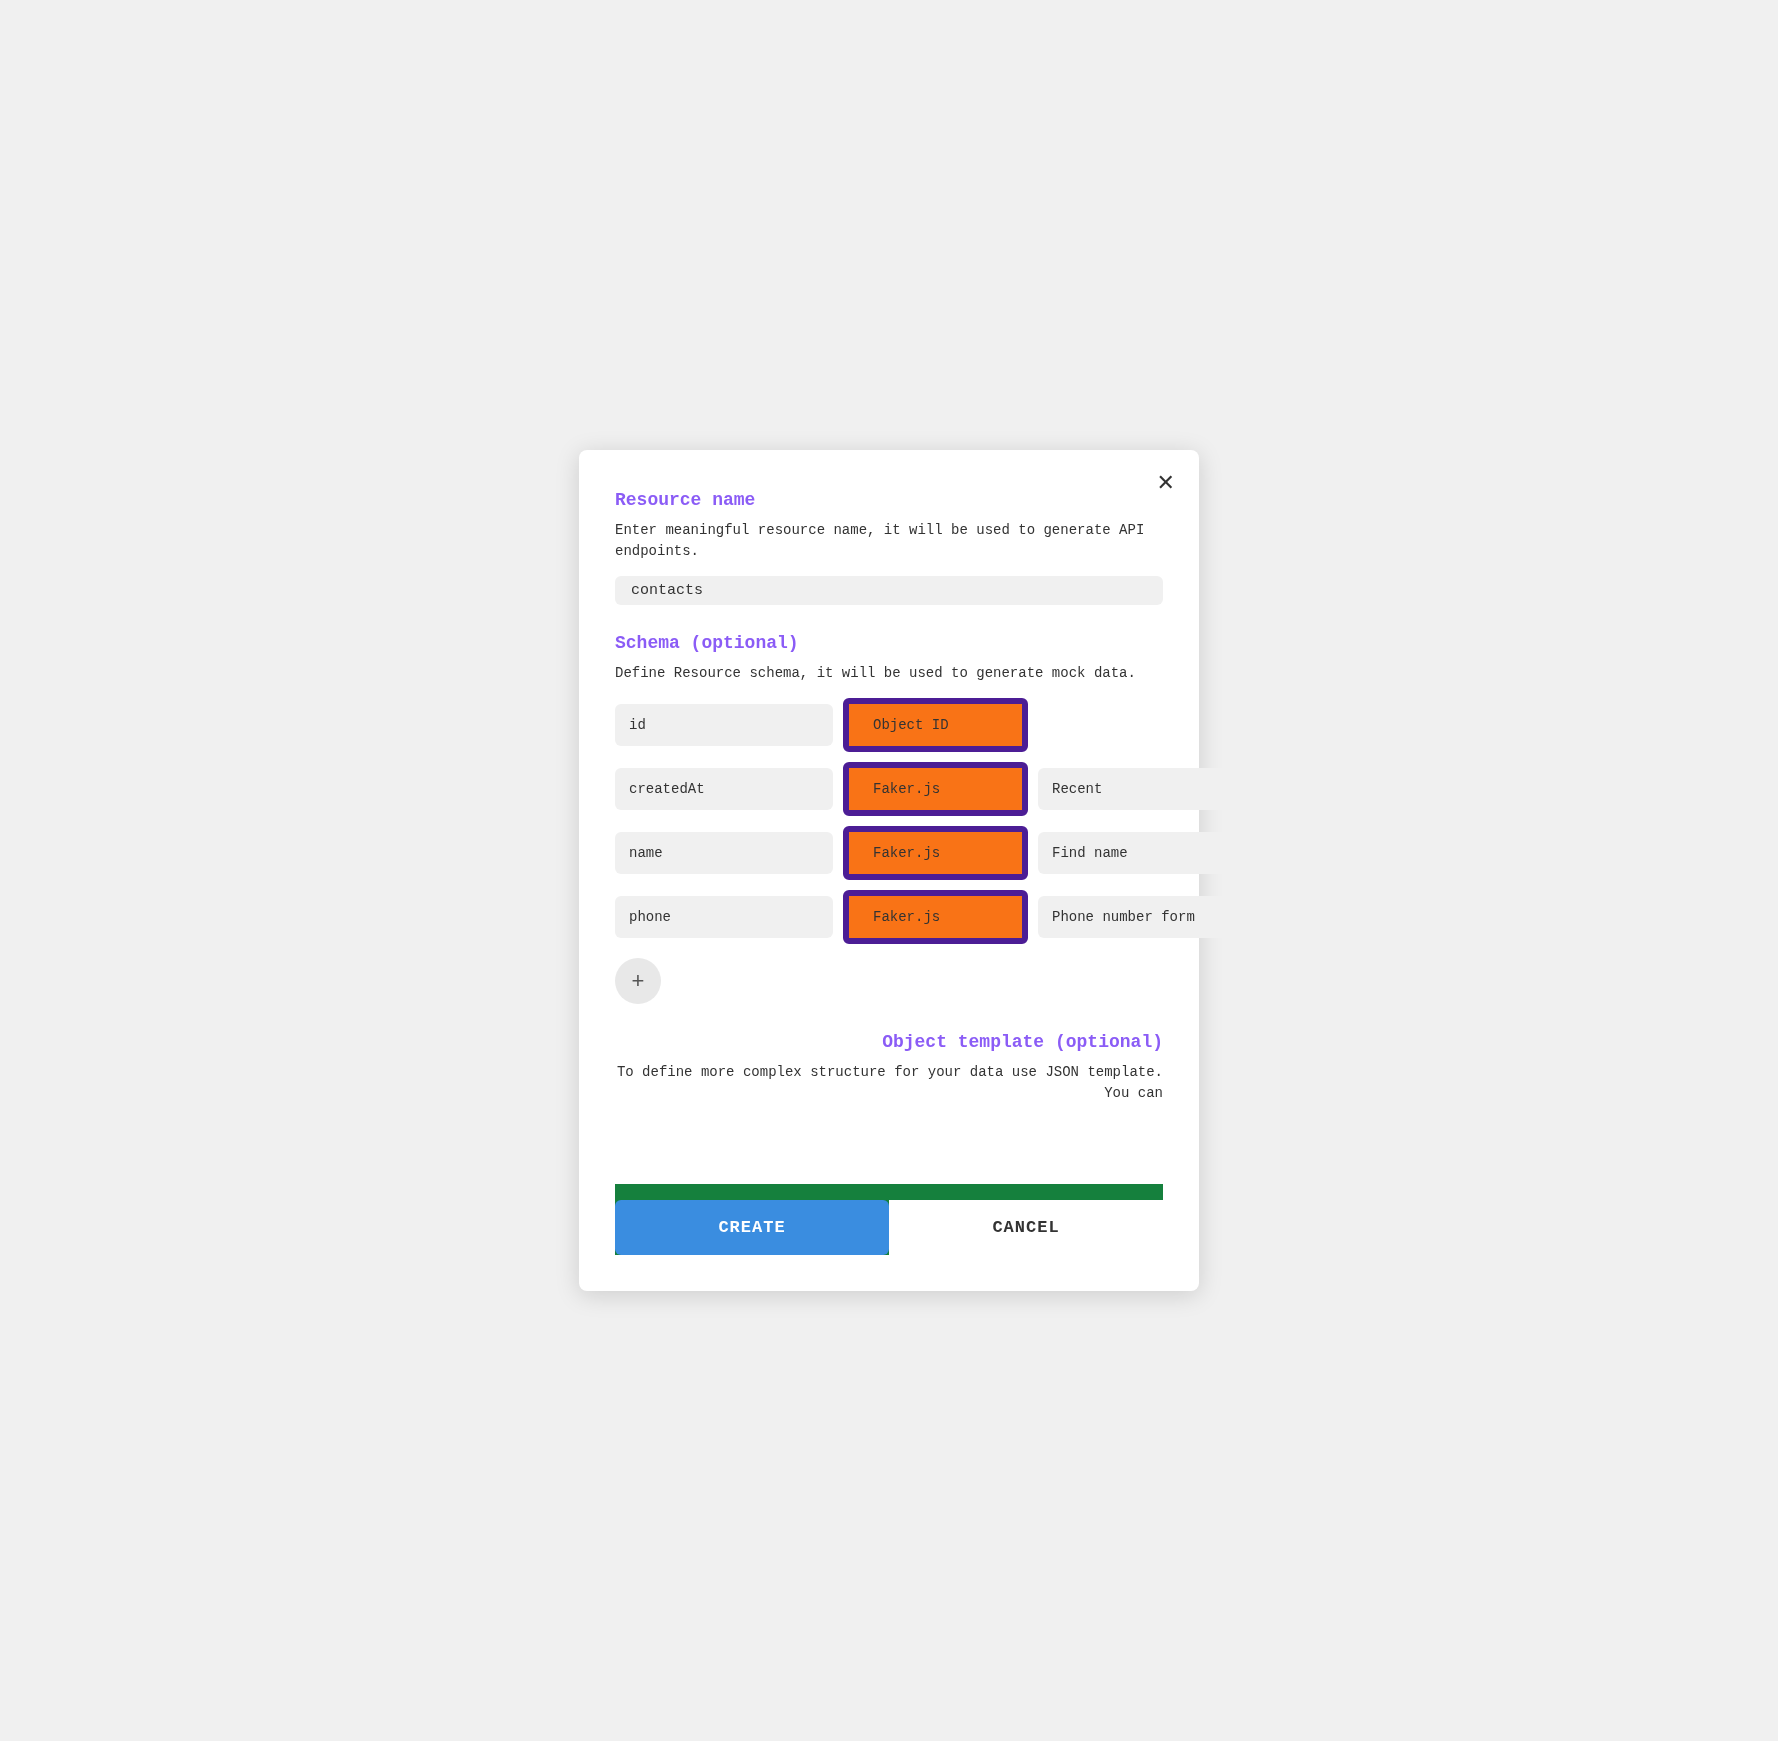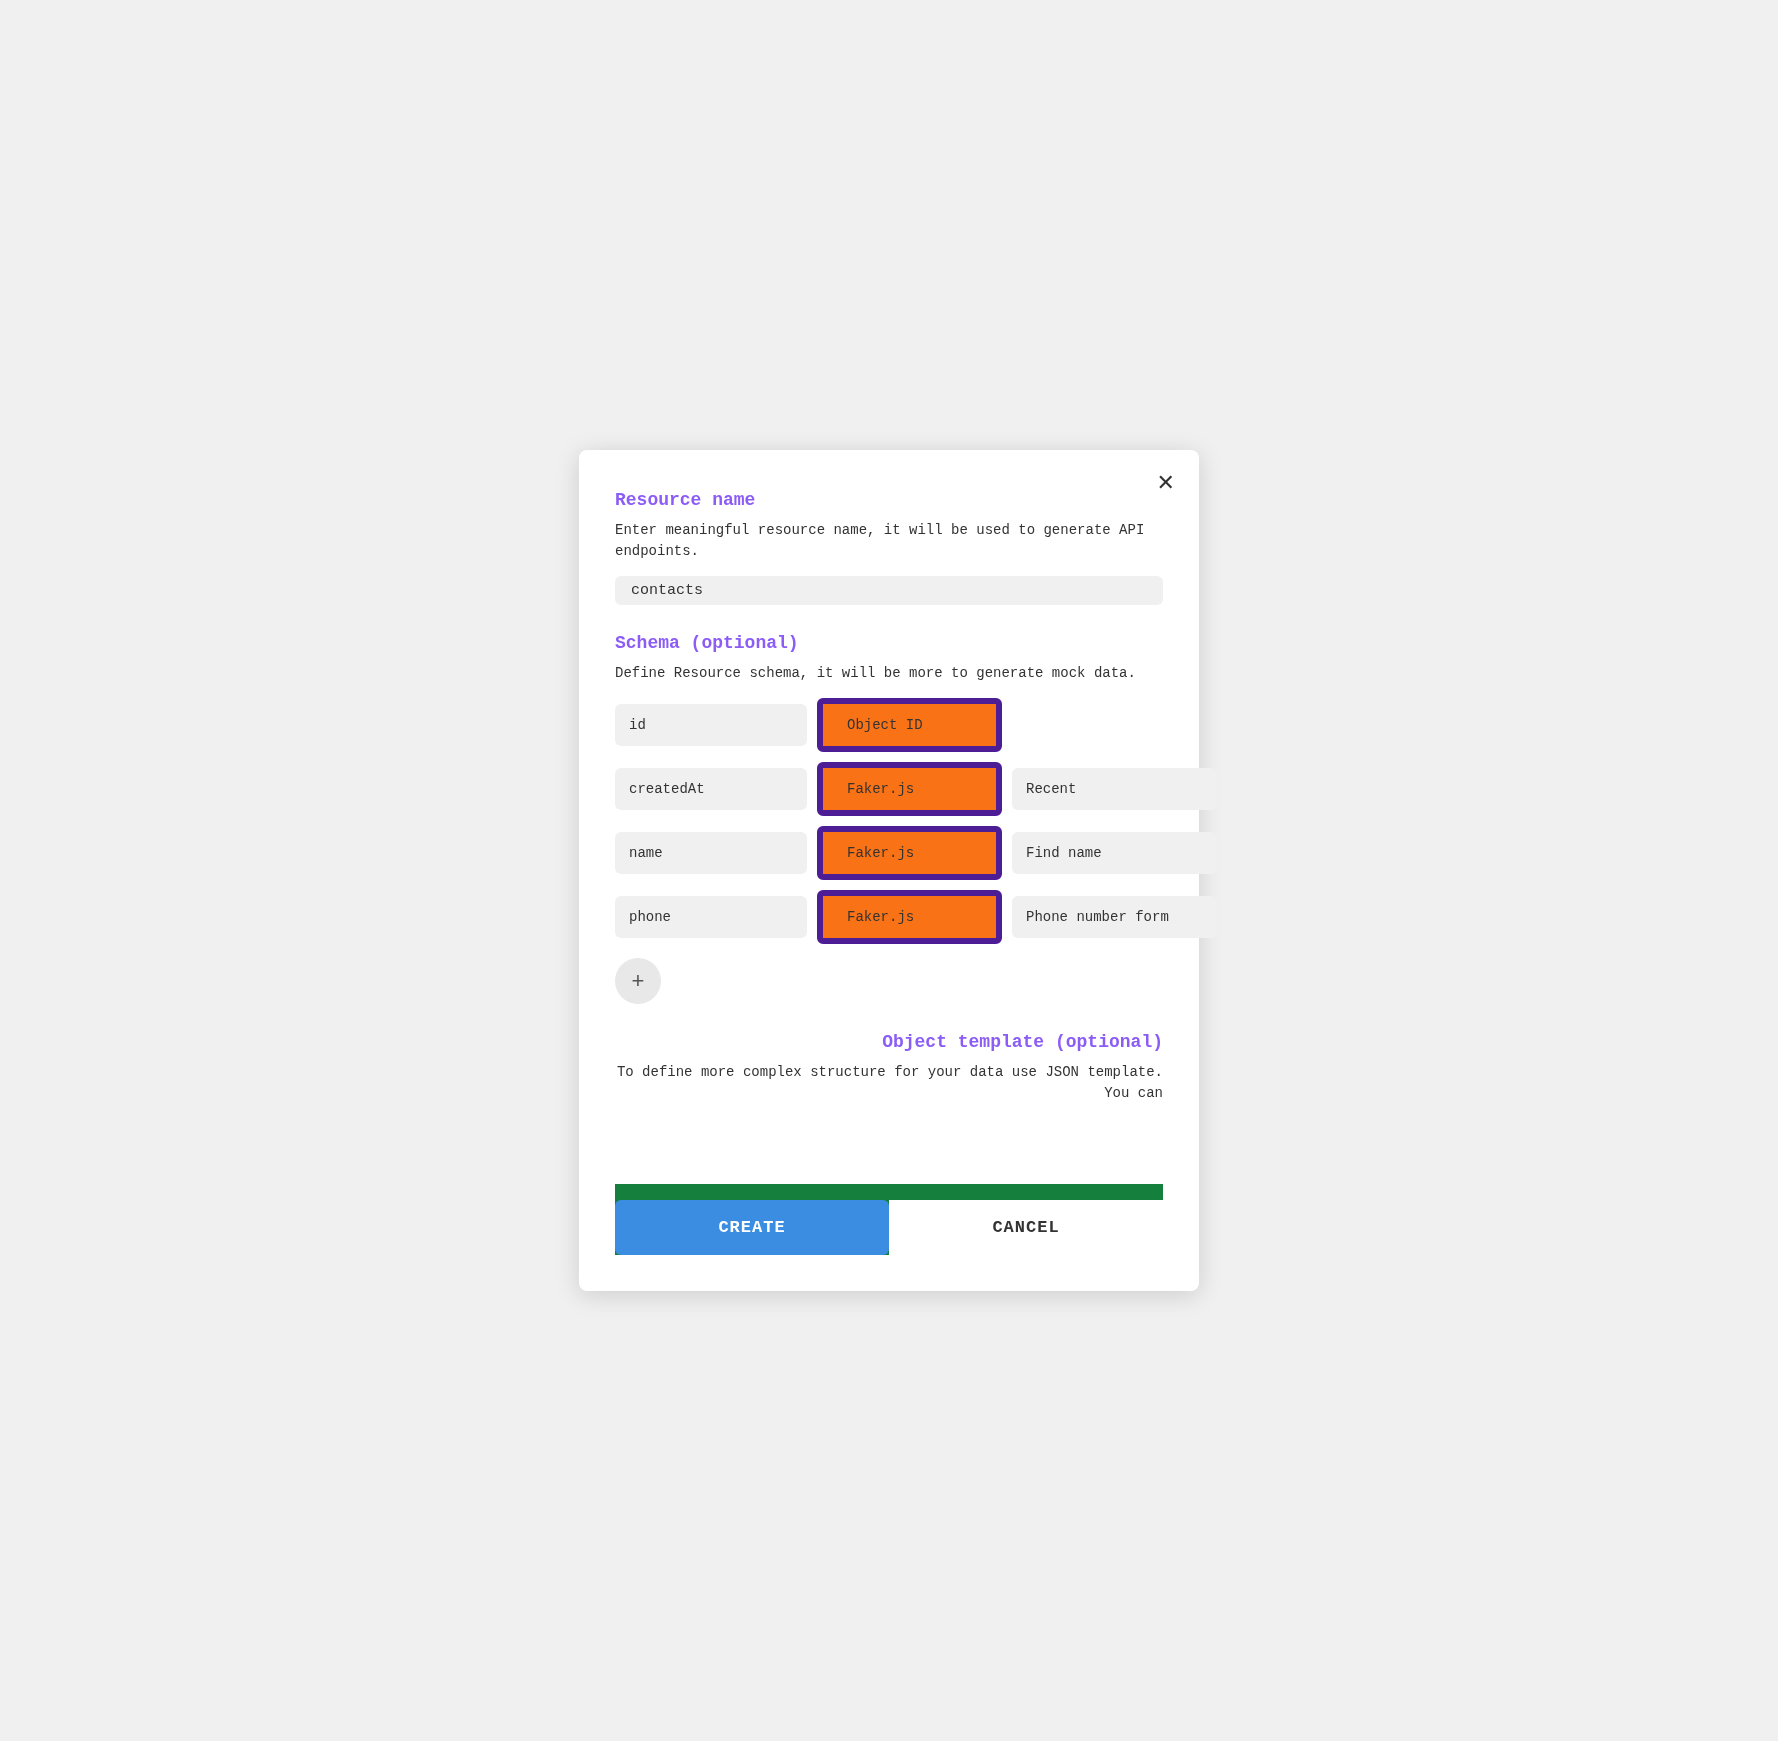--- a/index.html
+++ b/index.html
@@ -92,21 +92,21 @@
       font-family: 'Courier New', Courier, monospace;
       background: #f0f0f0;
       border: none;
       border-radius: 6px;
       color: #333;
       outline: none;
       flex: 0 0 auto;
     }
 
     .schema-field-name {
-      width: 192px;
+      width: 218px;
     }
 
     .schema-field-type {
       width: 185px;
       border: 6px solid #4c1d95;
       background: #f97316;
       padding-left: 24px;
     }
 
     .schema-field-value {
@@ -180,21 +180,21 @@
   <button class="close-button">✕</button>
 
   <div class="section">
     <div class="section-title">Resource name</div>
     <div class="section-desc">Enter meaningful resource name, it will be used to generate API endpoints.</div>
     <input class="resource-input" type="text" value="contacts" style="">
   </div>
 
   <div class="section">
     <div class="section-title">Schema (optional)</div>
-    <div class="section-desc">Define Resource schema, it will be more to generate mock data.</div>
+    <div class="section-desc">Define Resource schema, it will be used to generate mock data.</div>
 
     <div class="schema-grid">
 
       <div class="schema-row">
         <input class="schema-field schema-field-name" type="text" value="id" style="">
         <input class="schema-field schema-field-type" type="text" value="Object ID" style="">
       </div>
 
       <div class="schema-row">
         <input class="schema-field schema-field-name" type="text" value="createdAt" style="">

